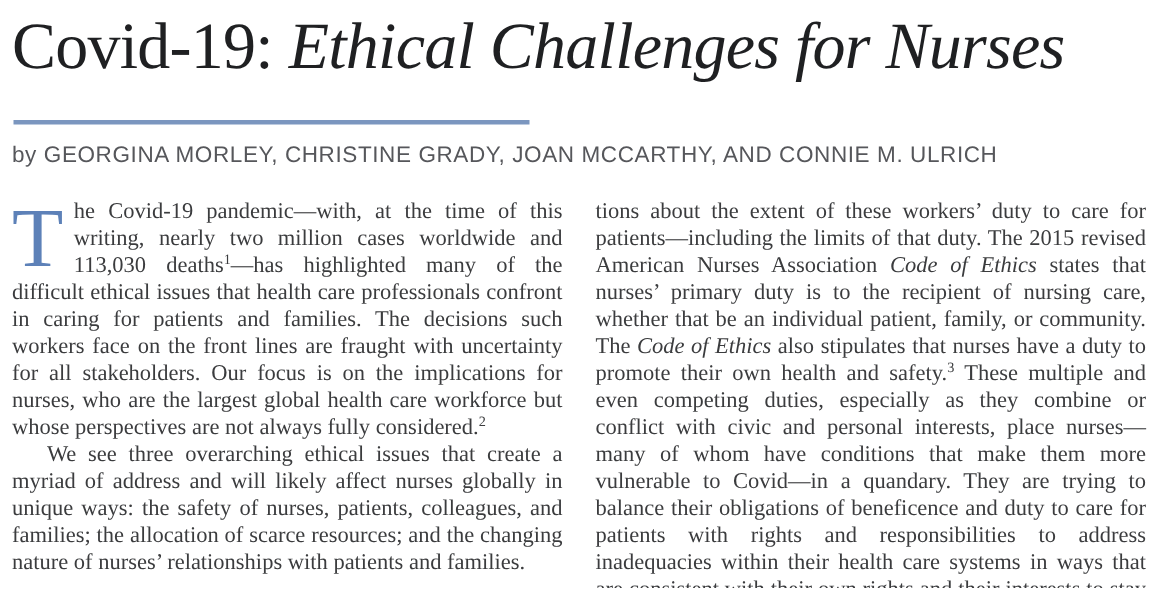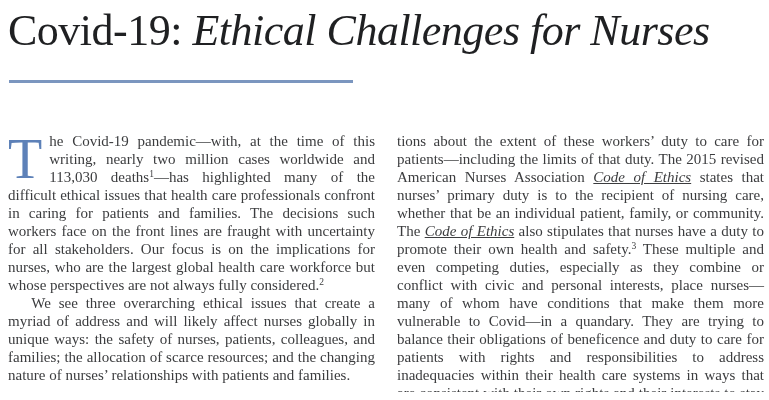--- a/index.html
+++ b/index.html
@@ -74,31 +74,32 @@
     font-size: 56px;
     line-height: 50px;
     margin: 2px 7px 0 0;
   }
   .col sup {
     font-size: 9.5px;
     line-height: 0;
     vertical-align: 5px;
     letter-spacing: 0;
   }
-  .col i { font-style: italic; text-decoration: underline; }
+  .col i { font-style: italic; }
 </style>
 </head>
 <body>
 
 <div class="page">
 
   <h1 class="title"><span>Covid-19: </span><span class="ital">Ethical Challenges for Nurses</span></h1>
 
   <div class="rule"></div>
 
+  <div class="byline">by GEORGINA MORLEY, CHRISTINE GRADY, JOAN MCCARTHY, AND CONNIE M. ULRICH</div>
 
   <div class="columns">
 
     <div class="col">
       <p><span class="dropcap">T</span><span>he Covid-19 pandemic—with, at the time of this writing, nearly two million cases worldwide and 113,030 deaths<sup>1</sup>—has highlighted many of the difficult ethical issues that health care professionals confront in caring for patients and families. The decisions such workers face on the front lines are fraught with uncertainty for all stakeholders. Our focus is on the implications for nurses, who are the largest global health care workforce but whose perspectives are not always fully considered.<sup>2</sup></span></p>
       <p class="para-indent">We see three overarching ethical issues that create a myriad of address and will likely affect nurses globally in unique ways: the safety of nurses, patients, colleagues, and families; the allocation of scarce resources; and the changing nature of nurses’ relationships with patients and families.</p>
     </div>
 
     <div class="col">
       <p>tions about the extent of these workers’ duty to care for patients—including the limits of that duty. The 2015 revised American Nurses Association <i>Code of Ethics</i> states that nurses’ primary duty is to the recipient of nursing care, whether that be an individual patient, family, or community. The <i>Code of Ethics</i> also stipulates that nurses have a duty to promote their own health and safety.<sup>3</sup> These multiple and even competing duties, especially as they combine or conflict with civic and personal interests, place nurses—many of whom have conditions that make them more vulnerable to Covid—in a quandary. They are trying to balance their obligations of beneficence and duty to care for patients with rights and responsibilities to address inadequacies within their health care systems in ways that are consistent with their own rights and their interests to stay alive and their belief that</p>

